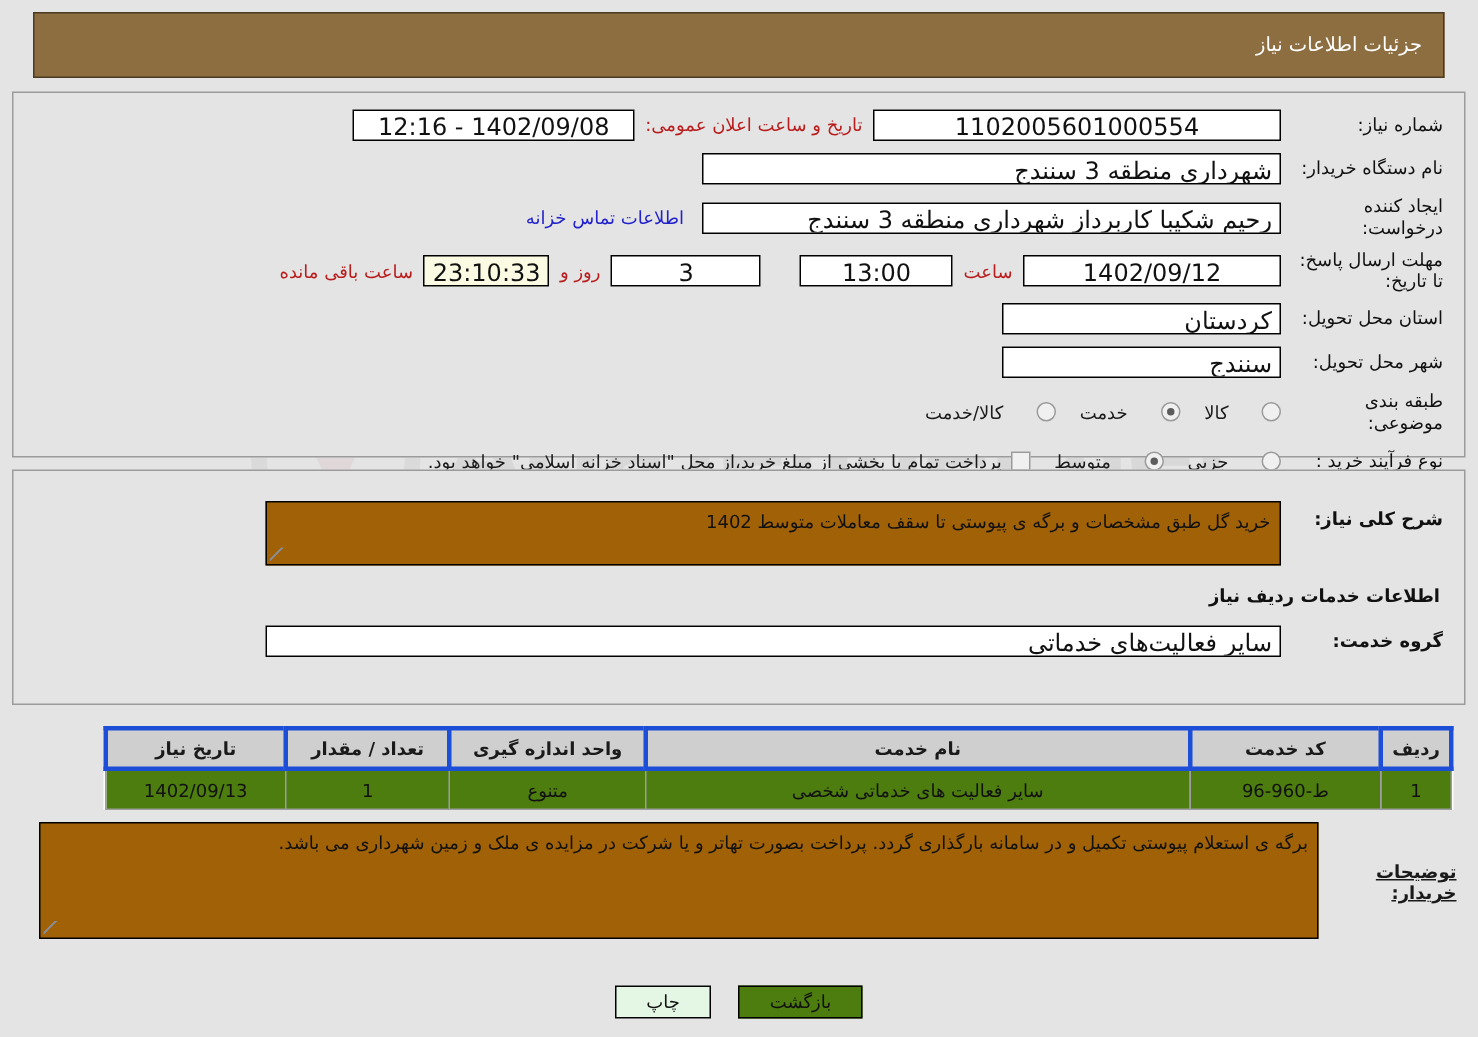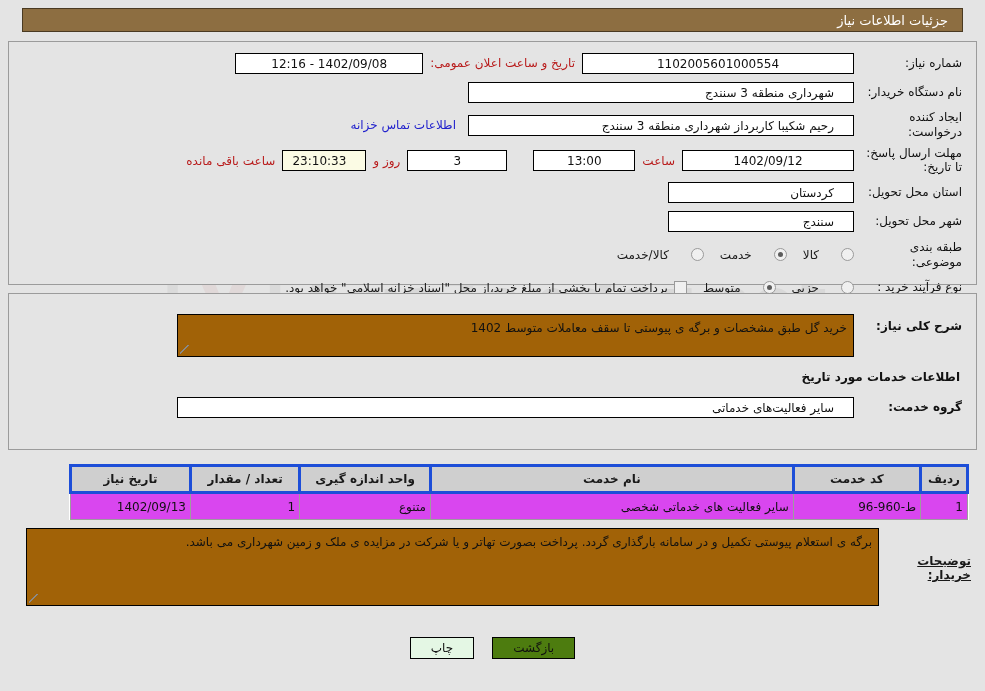--- a/index.html
+++ b/index.html
@@ -48,21 +48,21 @@
     font-weight: bold;
     color: #8d8d8d;
     letter-spacing: -1px;
     font-family: "DejaVu Sans", "Liberation Sans", sans-serif;
     white-space: nowrap;
   }
 
   
   .page-header {
     margin: 8px 22px 0 22px;
-    height: 24px;
+    height: 44px;
     background: #8d6e41;
     border: 1px solid #4a3a22;
     box-sizing: border-box;
     display: flex;
     align-items: center;
     justify-content: flex-start;
     padding: 0 14px;
     position: relative;
     z-index: 10;
   }
@@ -101,22 +101,22 @@
     box-sizing: border-box;
   }
   .lbl.two-line { line-height: 1.15; }
 
   .fld {
     border: 1px solid #000;
     background: #ffffff;
     height: 21px;
     line-height: 21px;
     box-sizing: border-box;
-    padding: 0 19px;
-    font-size: 12px;
+    padding: 0 5px;
+    font-size: 16px;
     color: #111;
     overflow: hidden;
     white-space: nowrap;
   }
   .fld.center { text-align: center; }
   .fld.right  { text-align: right; }
   .fld.cream  { background: #fbfbe4; text-align:right; }
 
   .w-need-no  { width: 272px; }
   .w-org      { width: 386px; }
@@ -219,23 +219,24 @@
   }
   table.grid th {
     background: #cfcfcf;
     border: 3px solid #1d4ed8;
     font-weight: bold;
     height: 24px;
     color: #1a1a1a;
     padding: 0 4px;
   }
   table.grid td {
-    background: #d946ef;
+    background: #4d7c0f;
     border: 1px solid #9d9d9d;
     height: 25px;
+    text-align: center;
     color: #111;
     padding: 0 4px;
   }
   .col-radif { width: 36px; }
   .col-code  { width: 118px; }
   .col-name  { width: 360px; }
   .col-unit  { width: 122px; }
   .col-qty   { width: 100px; }
   .col-date  { width: 110px; }
 
@@ -379,21 +380,21 @@
   </div>
 </div>
 
 <div class="panel" id="desc-panel">
 
   <div class="notes-row">
     <span class="lbl lbl-bold" style="flex:0 0 108px;width:108px;padding-top:5px;">شرح کلی نیاز:</span>
     <div class="ta w-desc">خرید گل طبق مشخصات و برگه ی پیوستی تا سقف معاملات متوسط 1402</div>
   </div>
 
-  <div class="section-title">اطلاعات خدمات مورد تاریخ</div>
+  <div class="section-title">اطلاعات خدمات ردیف نیاز</div>
 
   <div class="form-row">
     <span class="lbl lbl-bold">گروه خدمت:</span>
     <span class="fld right w-group">سایر فعالیت‌های خدماتی</span>
   </div>
 </div>
 
 <div id="table-panel">
 
   <table class="grid">

